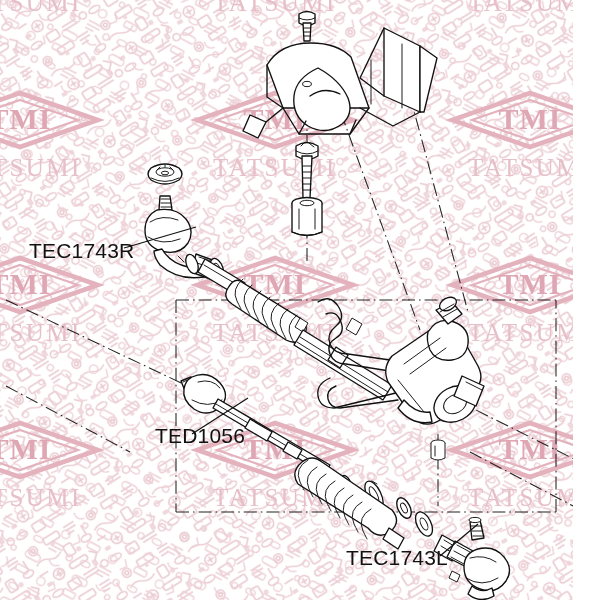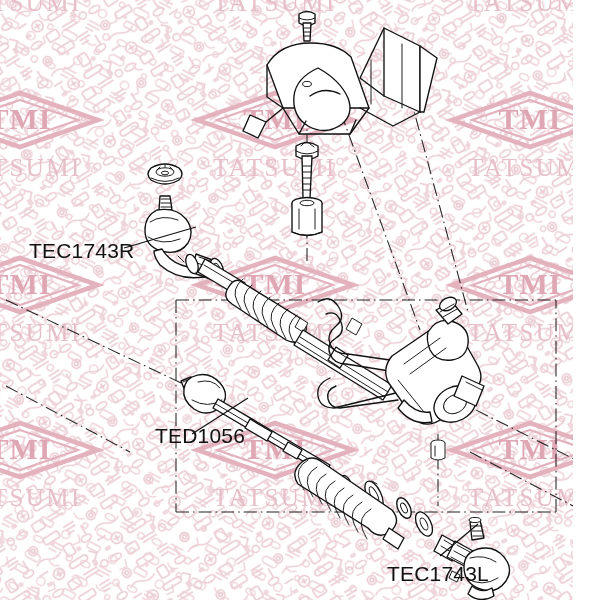--- a/index.html
+++ b/index.html
@@ -34,21 +34,21 @@
   .part-label {
     position: absolute;
     font-family: "Liberation Sans", sans-serif;
     font-size: 21px;
     letter-spacing: 0.2px;
     color: #111111;
     white-space: nowrap;
   }
   #label-tec1743r { left: 29px;  top: 239px; }
   #label-ted1056  { left: 107px; top: 424px; margin-left: 48px; }
-  #label-tec1743l { left: 346px; top: 562px; margin-left: 41px; }
+  #label-tec1743l { left: 346px; top: 546px; }
 </style>
 </head>
 <body>
 
 <div id="page">
 
   <svg id="wm-parts" viewBox="0 0 600 600" width="600" height="600" aria-hidden="true">
     <defs>
       <pattern id="partsTile" width="68" height="68" patternUnits="userSpaceOnUse" patternTransform="rotate(-32)">
         <g fill="none" stroke="#e9c8cf" stroke-width="1.5">

